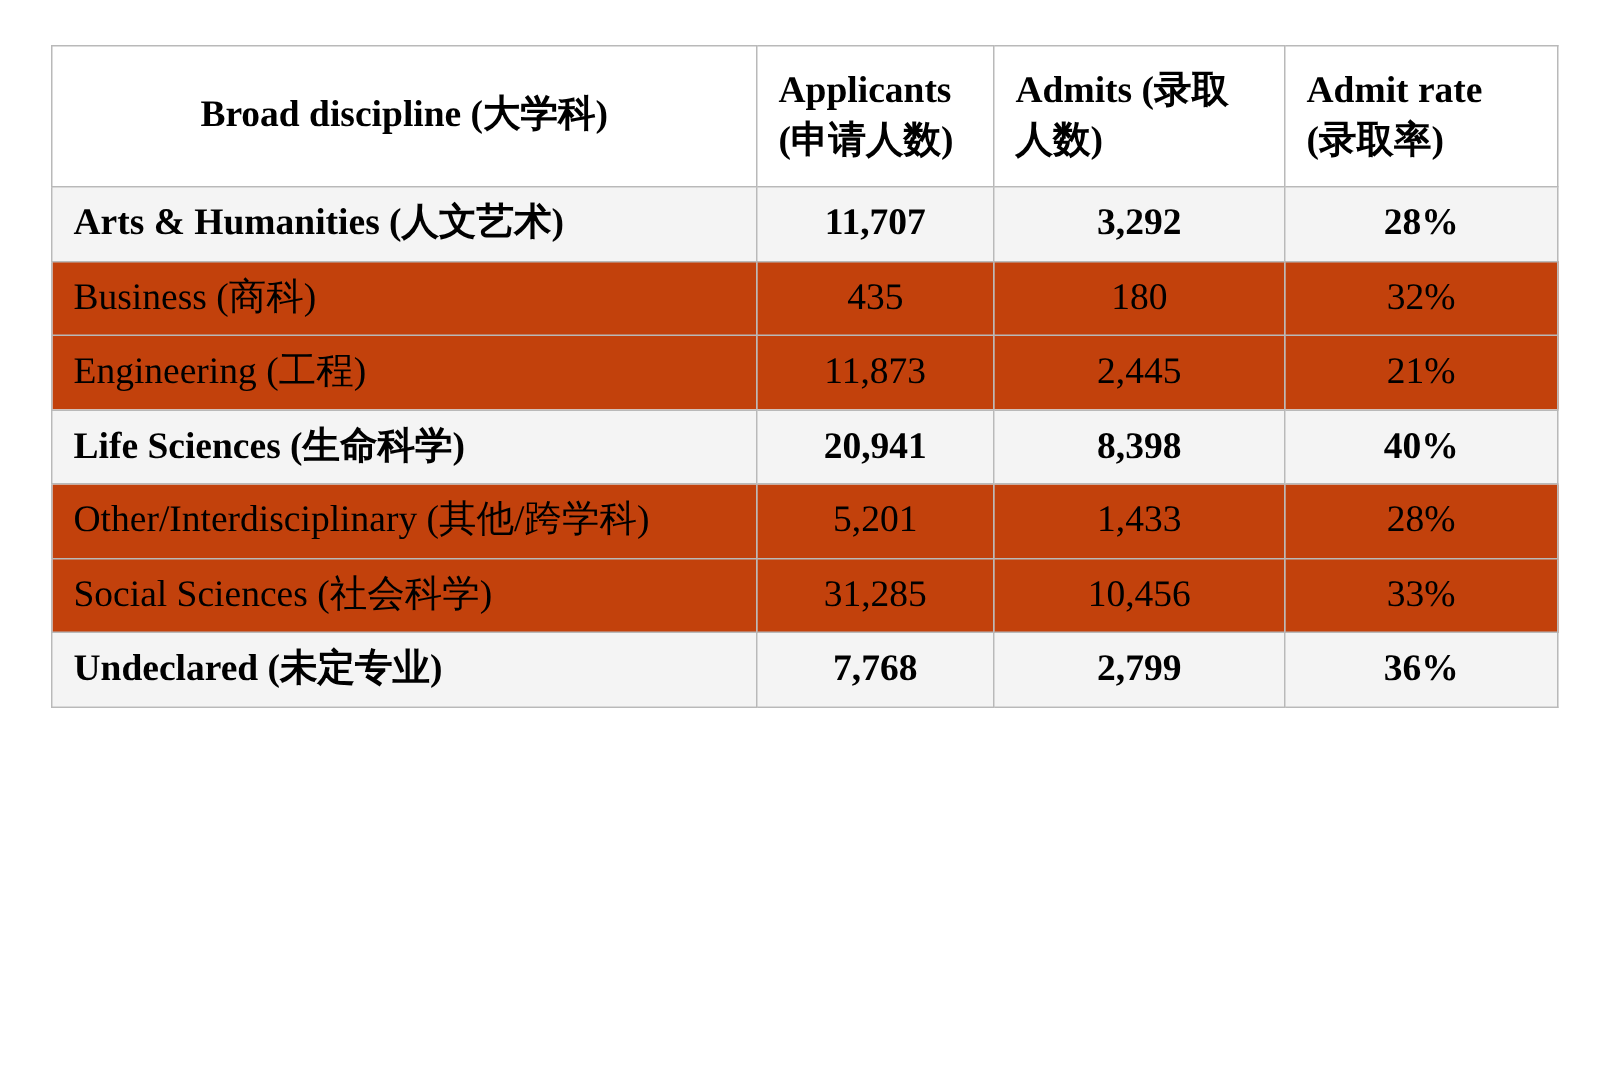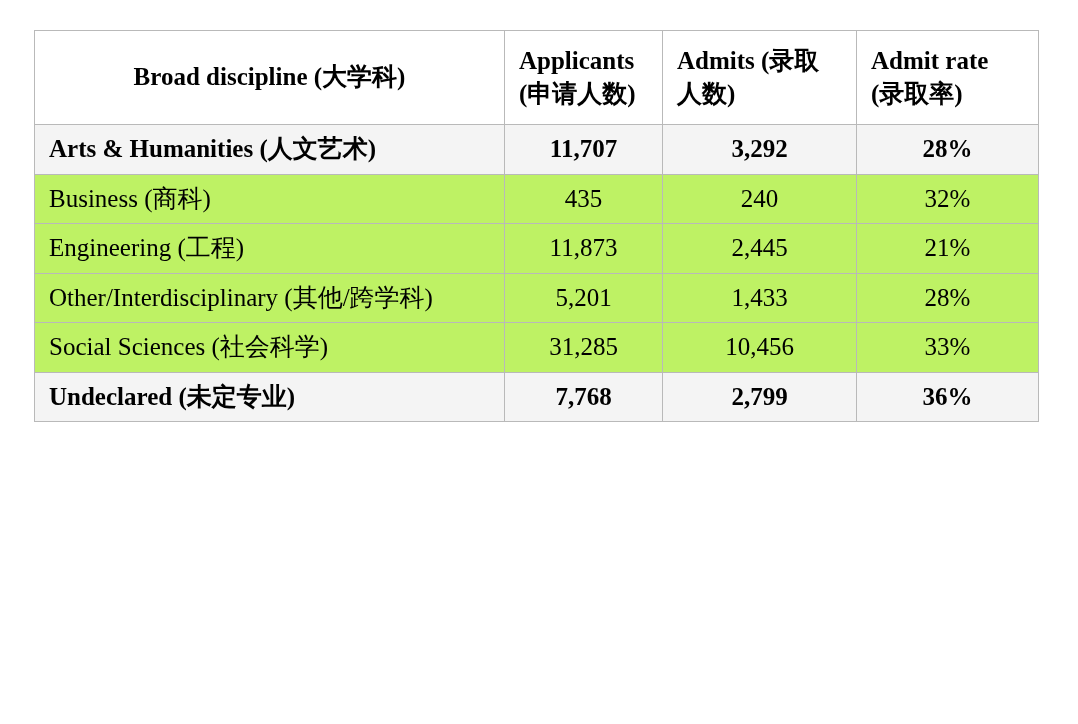--- a/index.html
+++ b/index.html
@@ -54,21 +54,21 @@
     text-align: left;
   }
   table.data-table td.num-cell {
     text-align: center;
   }
   tr.row-odd td {
     background: #f4f4f4;
     font-weight: bold;
   }
   tr.row-even td {
-    background: #bef264;
+    background: #c2410c;
   }
 </style>
 </head>
 <body>
 
 <div class="page">
   <table class="data-table">
     <colgroup>
       <col class="c0">
       <col class="c1">
@@ -86,28 +86,34 @@
     <tbody>
       <tr class="row-odd">
         <td class="label-cell">Arts &amp; Humanities (人文艺术)</td>
         <td class="num-cell">11,707</td>
         <td class="num-cell">3,292</td>
         <td class="num-cell">28%</td>
       </tr>
       <tr class="row-even">
         <td class="label-cell">Business (商科)</td>
         <td class="num-cell">435</td>
-        <td class="num-cell">240</td>
+        <td class="num-cell">180</td>
         <td class="num-cell">32%</td>
       </tr>
       <tr class="row-even">
         <td class="label-cell">Engineering (工程)</td>
         <td class="num-cell">11,873</td>
         <td class="num-cell">2,445</td>
         <td class="num-cell">21%</td>
+      </tr>
+      <tr class="row-odd">
+        <td class="label-cell">Life Sciences (生命科学)</td>
+        <td class="num-cell">20,941</td>
+        <td class="num-cell">8,398</td>
+        <td class="num-cell">40%</td>
       </tr>
       <tr class="row-even">
         <td class="label-cell">Other/Interdisciplinary (其他/跨学科)</td>
         <td class="num-cell">5,201</td>
         <td class="num-cell">1,433</td>
         <td class="num-cell">28%</td>
       </tr>
       <tr class="row-even">
         <td class="label-cell">Social Sciences (社会科学)</td>
         <td class="num-cell">31,285</td>

